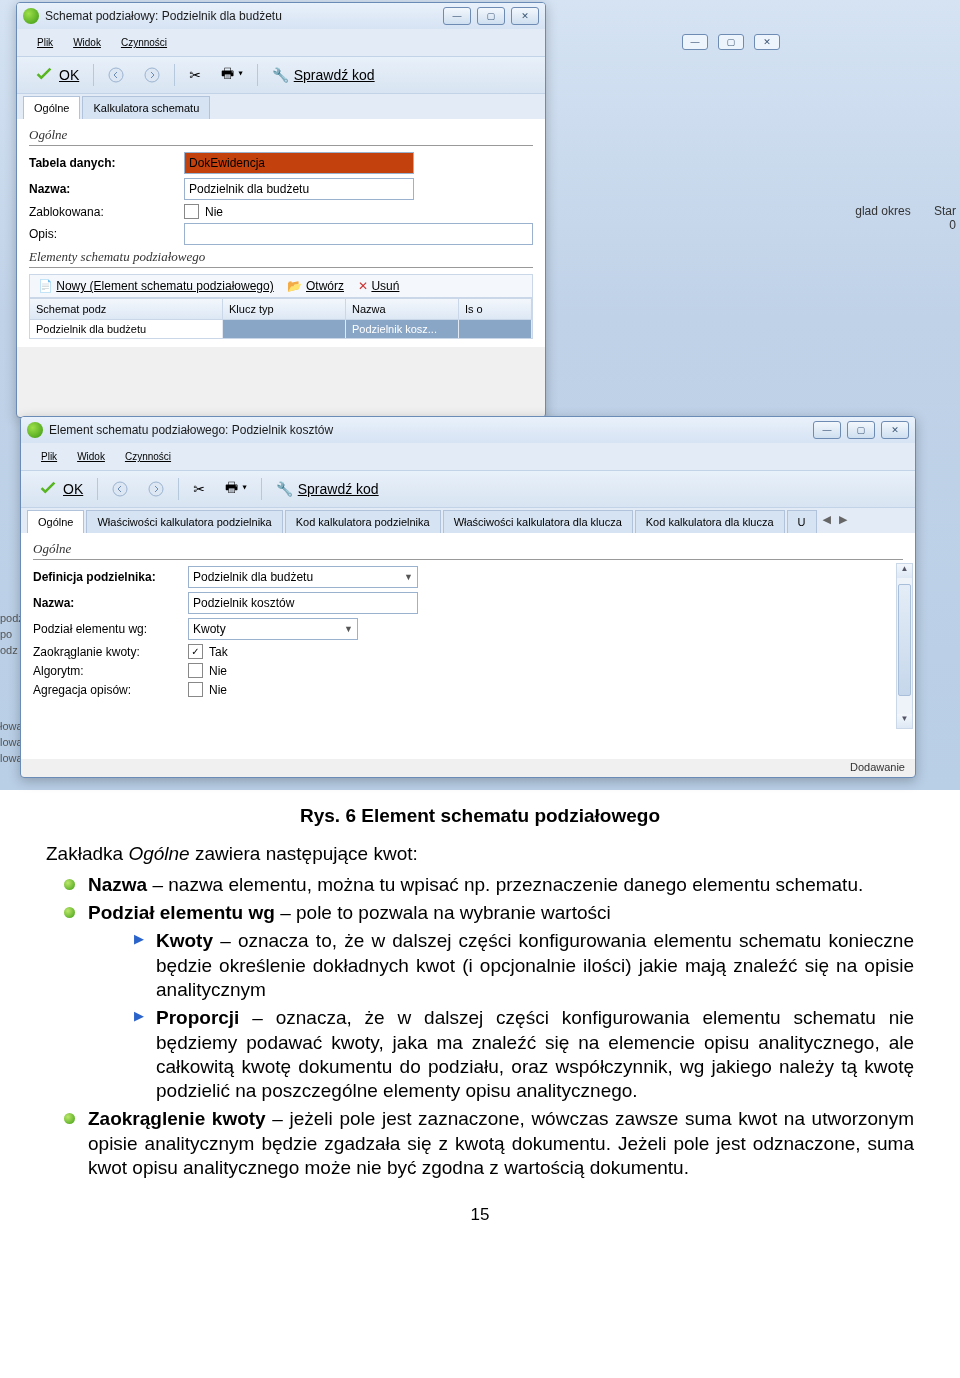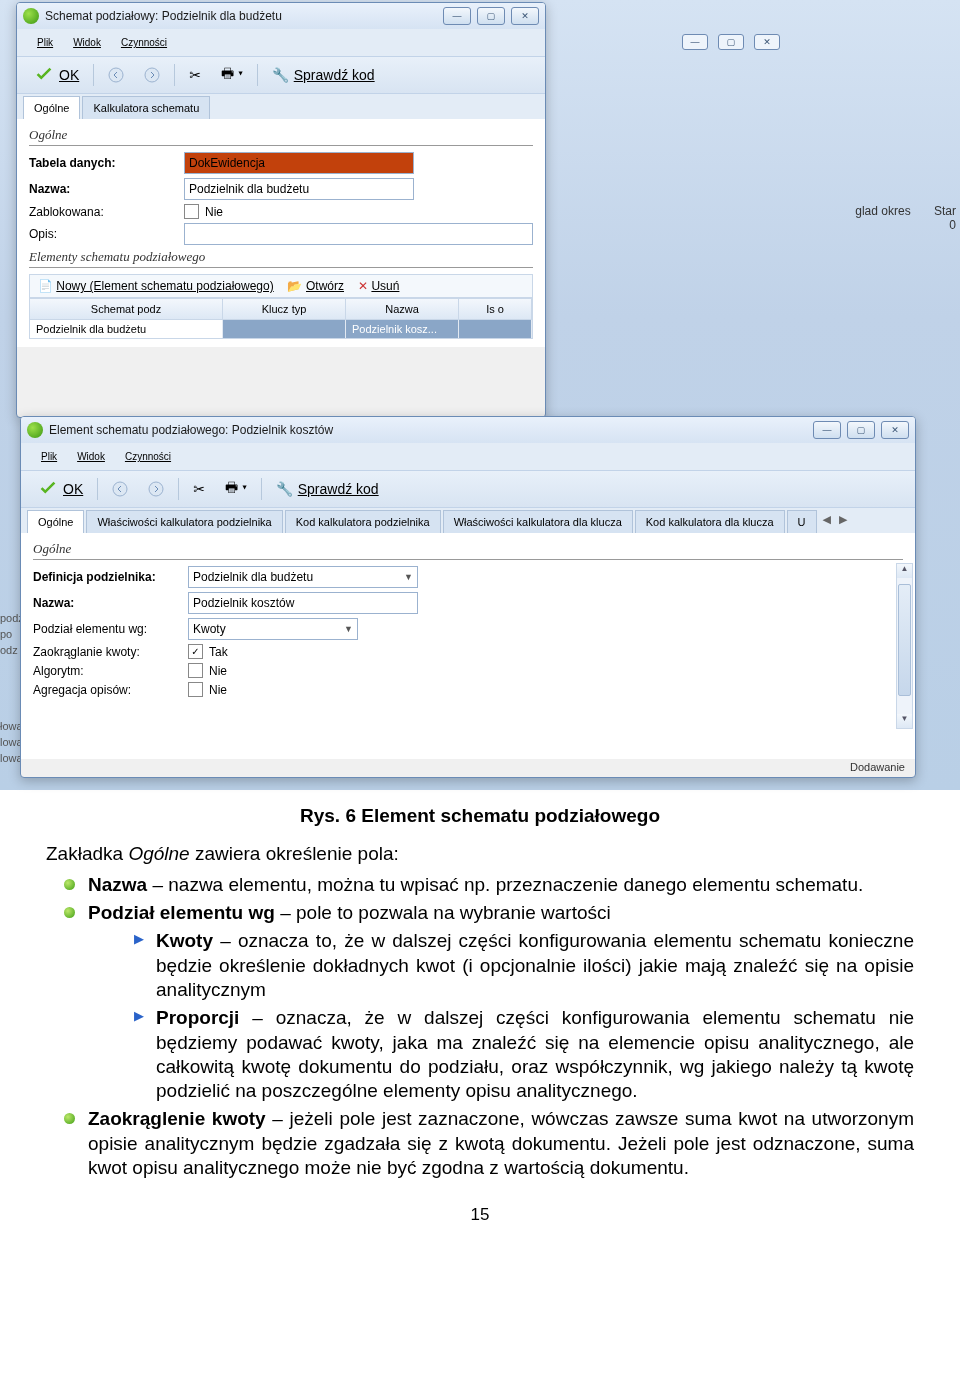--- a/index.html
+++ b/index.html
@@ -26,21 +26,21 @@
 .form-row label { width:155px; font-weight:bold; }
 .form-row.nbold label { font-weight:normal; }
 .field { border:1px solid #9bb2cf; background:#fff; padding:2px 4px; height:16px; font-size:12px; display:flex; align-items:center; }
 .field.ro { background:#c2410c; }
 .field.dd { justify-content:space-between; }
 .field .dd-arrow { font-size:9px; color:#555; }
 .chk { width:13px; height:13px; border:1px solid #888; background:#fff; display:inline-flex; align-items:center; justify-content:center; margin-right:6px; font-size:10px; }
 .gridbar { display:flex; gap:14px; padding:4px 8px; background:#f4f8fc; border:1px solid #c9d7e8; font-size:12px; align-items:center; }
 .grid { border:1px solid #c9d7e8; }
 .grid-head, .grid-row { display:flex; font-size:11px; }
-.grid-head .cell { background:linear-gradient(#f3f7fc,#dde8f5); border-right:1px solid #c9d7e8; border-bottom:1px solid #c9d7e8; padding:4px 6px;text-align:center; }
+.grid-head .cell { background:linear-gradient(#f3f7fc,#dde8f5); border-right:1px solid #c9d7e8; border-bottom:1px solid #c9d7e8; padding:4px 6px; }
 .grid-row .cell { border-right:1px solid #e2e9f2; padding:3px 6px; background:#fff; }
 .grid-row .cell.sel { background:#8aa6c7; color:#fff; }
 .scrollbar-v { position:absolute; right:2px; top:30px; bottom:30px; width:15px; background:#eef3fa; border:1px solid #c9d7e8; }
 .sb-btn { height:14px; background:linear-gradient(#f3f7fc,#dde8f5); text-align:center; font-size:8px; color:#556; }
 .sb-thumb { position:absolute; top:20px; left:1px; right:1px; height:110px; background:linear-gradient(#e4edf7,#c6d7eb); border:1px solid #a9bed8; border-radius:2px; }
 .status { position:absolute; right:10px; bottom:4px; font-size:11px; color:#333; }
 .bg-win-ctrls { position:absolute; right:180px; top:34px; display:flex; gap:10px; }
 .bg-win-ctrls .tb-btn { width:24px; height:14px; background:#eef4fb; }
 .partial-left { position:absolute; left:0; top:610px; width:24px; font-size:11px; color:#555; line-height:16px; }
 .partial-left div { white-space:nowrap; overflow:hidden; }
@@ -260,21 +260,21 @@
         <div class="sb-thumb"></div>
         <div class="sb-btn" style="position:absolute;bottom:0;left:0;right:0">▼</div>
       </div>
     </div>
     <div class="status">Dodawanie</div>
   </div>
 </div>
 
 <div class="text-content">
   <div class="fig-caption">Rys. 6 Element schematu podziałowego</div>
-  <p style="margin:0 0 6px 0; text-align:left"><span>Zakładka </span><i>Ogólne</i><span> zawiera określenie pola:</span></p>
+  <p style="margin:0 0 6px 0; text-align:left"><span>Zakładka </span><i>Ogólne</i><span> zawiera następujące kwot:</span></p>
   <ul class="bullets">
     <li><b>Nazwa</b><span> – nazwa elementu, można tu wpisać np. przeznaczenie danego elementu schematu.</span></li>
     <li><b>Podział elementu wg</b><span> – pole to pozwala na wybranie wartości</span>
       <ul class="arrows">
         <li><b>Kwoty</b><span> – oznacza to, że w dalszej części konfigurowania elementu schematu konieczne będzie określenie dokładnych kwot (i opcjonalnie ilości) jakie mają znaleźć się na opisie analitycznym</span></li>
         <li><b>Proporcji</b><span> – oznacza, że w dalszej części konfigurowania elementu schematu nie będziemy podawać kwoty, jaka ma znaleźć się na elemencie opisu analitycznego, ale całkowitą kwotę dokumentu do podziału, oraz współczynnik, wg jakiego należy tą kwotę podzielić na poszczególne elementy opisu analitycznego.</span></li>
       </ul>
     </li>
     <li><b>Zaokrąglenie kwoty</b><span> – jeżeli pole jest zaznaczone, wówczas zawsze suma kwot na utworzonym opisie analitycznym będzie zgadzała się z kwotą dokumentu. Jeżeli pole jest odznaczone, suma kwot opisu analitycznego może nie być zgodna z wartością dokumentu.</span></li>
   </ul>

